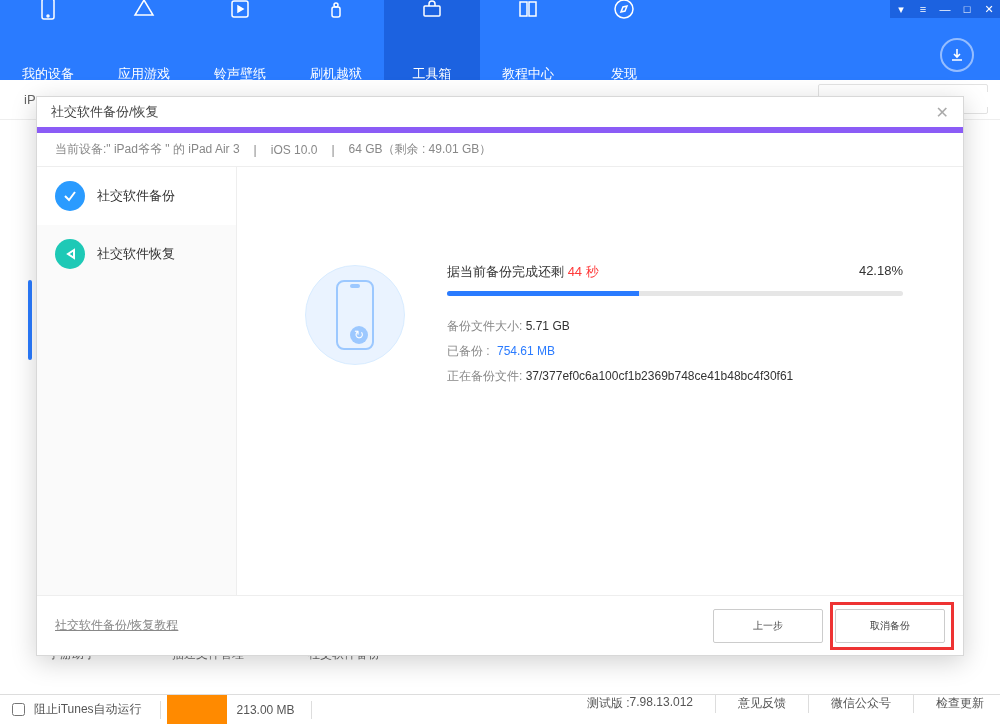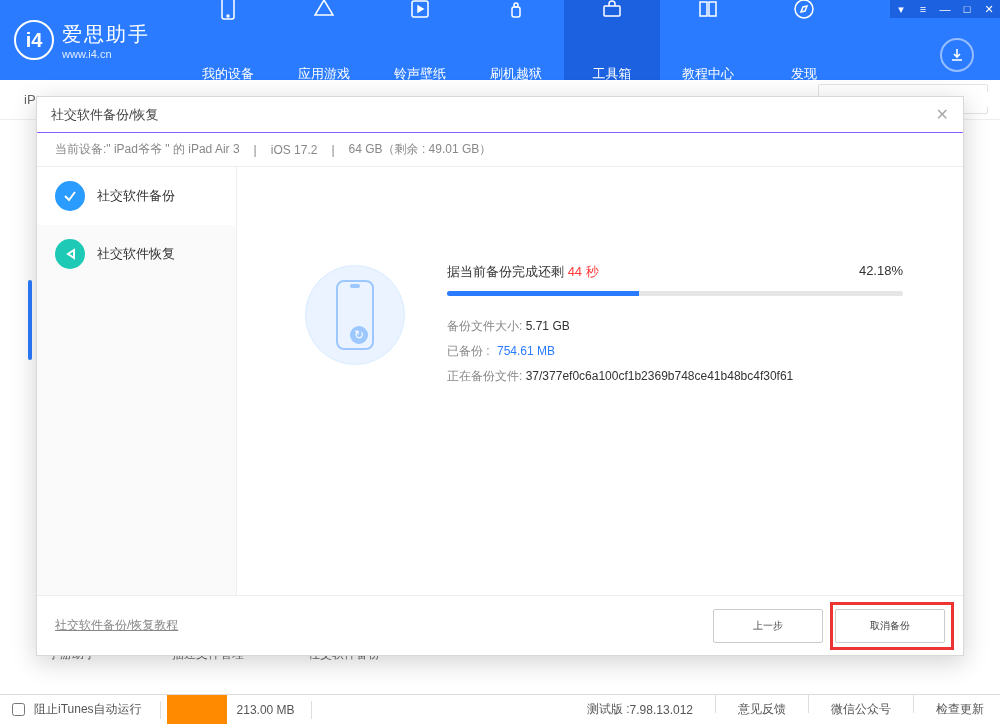--- a/index.html
+++ b/index.html
@@ -25,21 +25,21 @@
 .tab-label { font-size: 13px; color: #666; padding: 0 16px; }
 .search-box { position: absolute; right: 12px; top: 4px; width: 170px; height: 30px; border: 1px solid #e2e2e2; border-radius: 2px; display: flex; align-items: center; }
 
 
 .bg-icons { position: absolute; bottom: 48px; left: 0; right: 0; height: 80px; display: flex; padding-left: 32px; gap: 56px; }
 .bg-icon { width: 80px; display: flex; flex-direction: column; align-items: center; font-size: 12px; color: #666; }
 .bg-icon .square { width: 44px; height: 44px; border-radius: 10px; margin-bottom: 6px; }
 
 
 .dialog-mask { position: absolute; top: 96px; left: 36px; right: 36px; bottom: 68px; background: #fff; border: 1px solid #d8d8d8; box-shadow: 0 6px 24px rgba(0,0,0,.18); display: flex; flex-direction: column; }
-.dlg-head { height: 36px; display: flex; align-items: center; padding: 0 14px; font-size: 13px; color: #444; border-bottom: 1px solid #8b5cf6; }
+.dlg-head { height: 36px; display: flex; align-items: center; padding: 0 14px; font-size: 13px; color: #444; border-bottom: 6px solid #8b5cf6; }
 .dlg-close { margin-left: auto; color: #aaa; font-size: 16px; cursor: pointer; }
 .dlg-device { height: 34px; display: flex; align-items: center; padding: 0 18px; font-size: 12px; color: #888; gap: 14px; border-bottom: 1px solid #eee; }
 .dlg-body { flex: 1; display: flex; min-height: 0; }
 .dlg-side { width: 200px; border-right: 1px solid #eee; background: #fafafa; }
 .side-item { height: 58px; display: flex; align-items: center; padding-left: 18px; gap: 12px; font-size: 13px; color: #333; cursor: pointer; }
 .side-item.active { background: #fff; }
 .side-icon { width: 30px; height: 30px; border-radius: 50%; display: flex; align-items: center; justify-content: center; color: #fff; }
 .dlg-main { flex: 1; padding: 96px 60px 20px 30px; position: relative; }
 .phone-circle { position: absolute; left: 68px; top: 98px; width: 100px; height: 100px; border-radius: 50%; background: radial-gradient(circle,#eaf3ff 60%,#eaf3ff); border: 1px solid #d8ecff; display:flex; align-items:center; justify-content:center; }
 .phone { width: 38px; height: 70px; border: 2px solid #9cc8ff; border-radius: 8px; position: relative; }
@@ -63,34 +63,27 @@
 
 
 .statusbar { position: absolute; bottom: 0; left: 0; right: 0; height: 30px; border-top: 1px solid #ddd; display: flex; align-items: center; font-size: 12px; color: #555; }
 .st-check { display: flex; align-items: center; gap: 9px; padding: 0 12px; justify-content: center; }
 .st-check input { width: 13px; height: 13px; }
 .st-div { width: 1px; height: 18px; background: #ddd; margin: 0 6px; }
 .st-storage { display: flex; align-items: center; height: 100%; }
 .st-storage .used { width: 60px; height: 100%; background: #ff8a00; }
 .st-storage .label { padding: 0 10px; }
 .st-right { margin-left: auto; display: flex; }
-.st-link { padding: 0 16px; cursor: pointer; display:flex;align-items:center;height:30px; }
+.st-link { padding: 0 16px; cursor: pointer; display:flex;height:30px; }
 .blue-left-bar { position:absolute; left:28px; top:280px; width:4px; height:80px; background:#2a7bff; border-radius:2px; }
 </style>
 </head>
 <body>
 
 <div class="topbar">
-  <div class="logo-area">
-    <div class="logo-icon">i4</div>
-    <div class="logo-text">
-      <div class="logo-title">爱思助手</div>
-      <div class="logo-sub">www.i4.cn</div>
-    </div>
-  </div>
   <div class="nav">
     <div class="nav-item">
       <span class="nav-icon">
           <svg width="22" height="24" viewBox="0 0 22 24" fill="none" stroke="#fff" stroke-width="1.5">
             <rect x="5" y="2" width="12" height="20" rx="2"></rect>
             <circle cx="11" cy="19" r="1"></circle>
           </svg>
         </span>
       <span>我的设备</span>
     </div>
@@ -187,21 +180,21 @@
 </div>
 
 <div class="dialog-mask">
   <div class="dlg-head">
     <span>社交软件备份/恢复</span>
     <span class="dlg-close">✕</span>
   </div>
   <div class="dlg-device">
     <span><span>当前设备:</span><span>" iPad爷爷 " 的 iPad Air 3</span></span>
     <span>|</span>
-    <span>iOS 17.2</span>
+    <span>iOS 10.0</span>
     <span>|</span>
     <span>64 GB（剩余 : 49.01 GB）</span>
   </div>
   <div class="dlg-body">
     <div class="dlg-side">
       <div class="side-item active">
         <div class="side-icon" style="background:#2a9bff">
           <svg width="16" height="16" viewBox="0 0 16 16" fill="none" stroke="#fff" stroke-width="2">
               <path d="M3 8l4 4 6-8"></path>
             </svg>

